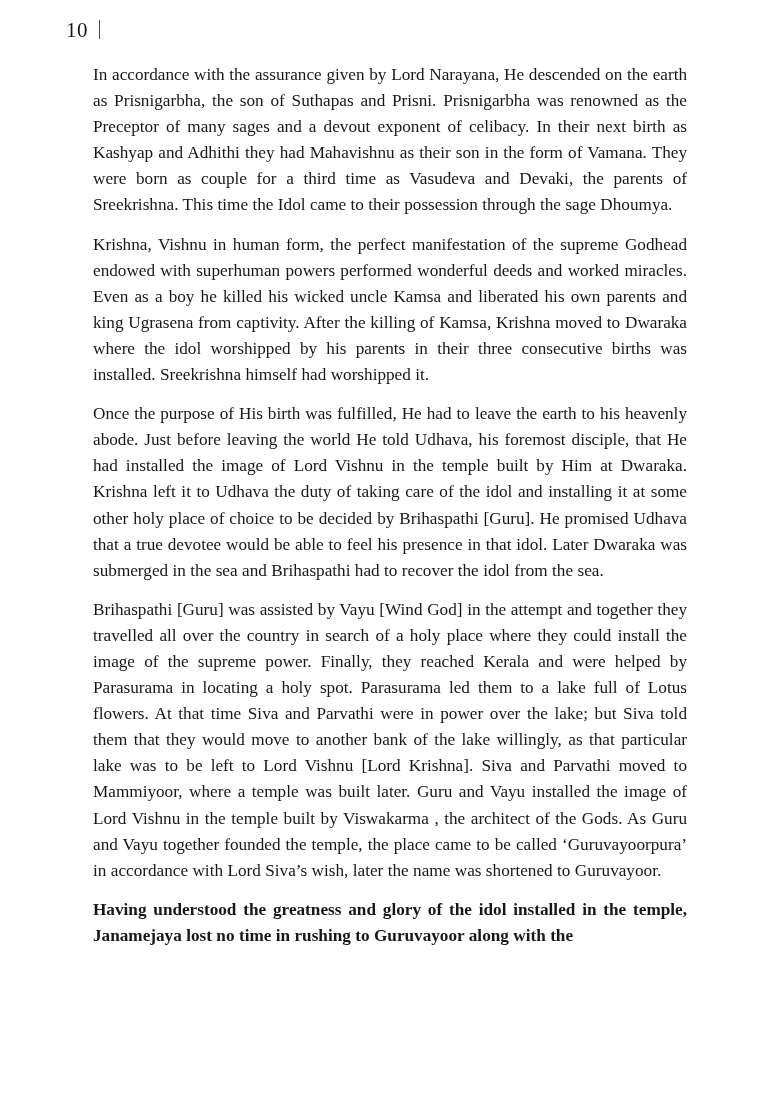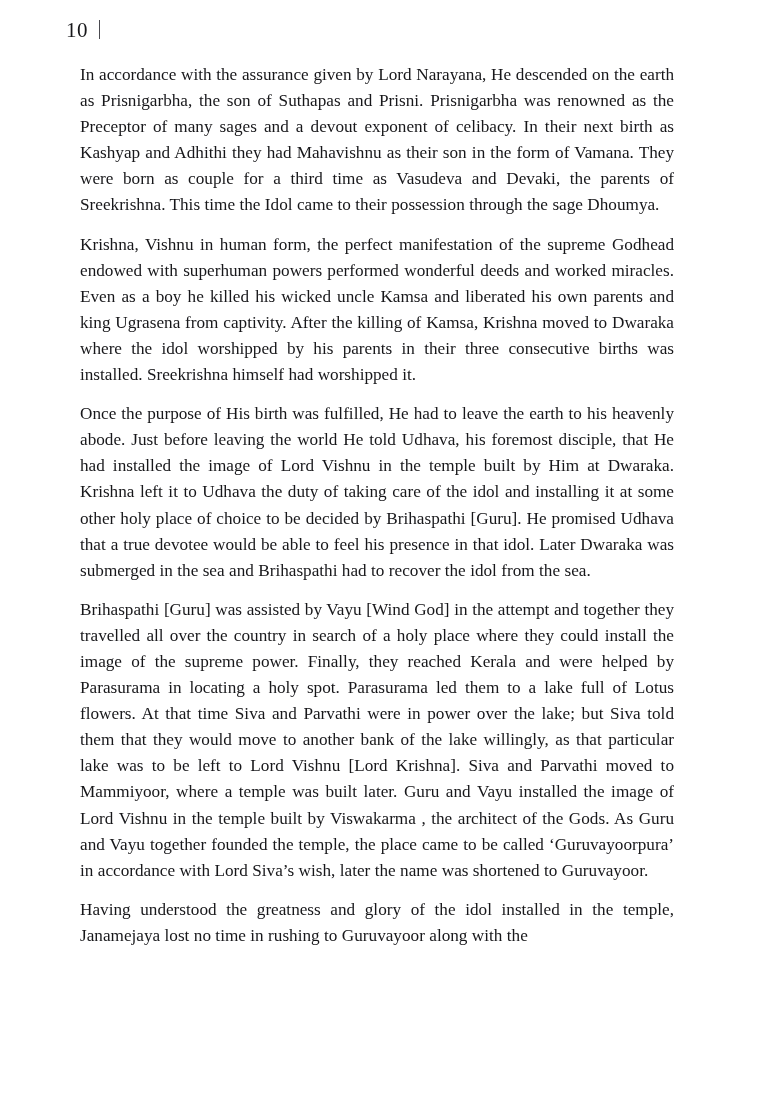--- a/index.html
+++ b/index.html
@@ -56,41 +56,42 @@
     color: #17171a;
     font-variant: small-caps;
     text-transform: lowercase;
     letter-spacing: 0.55px;
     word-spacing: 1.2px;
   }
 
   
   .textblock {
     position: absolute;
-    left: 80px;
+    left: 93px;
     top: 62px;
     width: 594px;
   }
   p.para {
     margin: 0 0 13px 0;
     font-size: 17.2px;
     line-height: 26.1px;
     text-align: justify;
     text-justify: inter-word;
     color: #17171a;
     hyphens: none;
     -webkit-hyphens: none;
     word-spacing: 0.1px;
   }
   p.para:last-child {
     margin-bottom: 0;
   }
   
   p.para.clipped {
     margin-bottom: 0;
+    font-weight: bold;
   }
 </style>
 </head>
 <body>
 
 <div class="page">
 
   <div class="running-head">
     <span class="folio">10</span>
     <span class="head-rule"></span>

